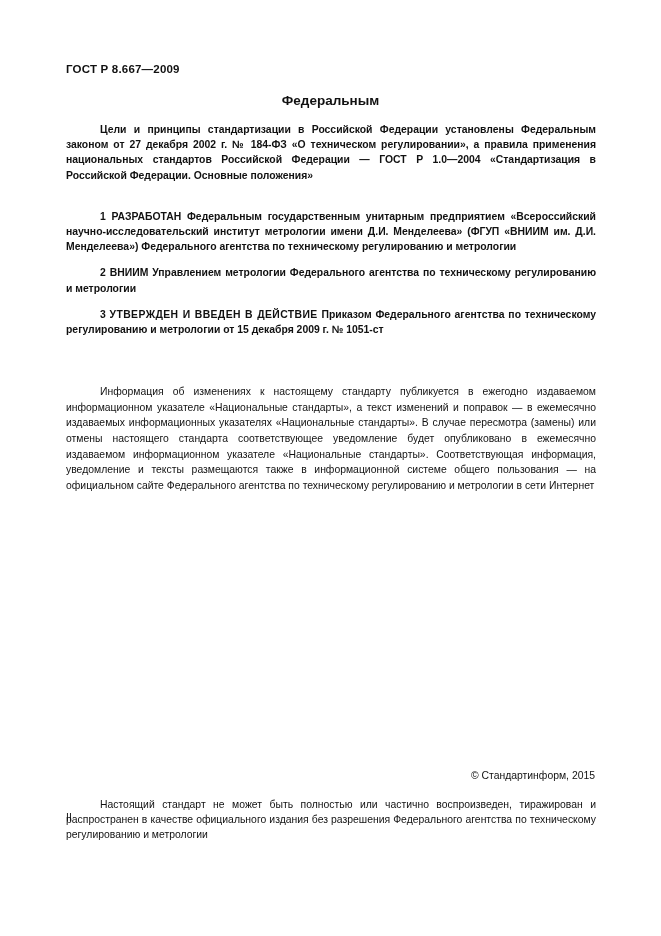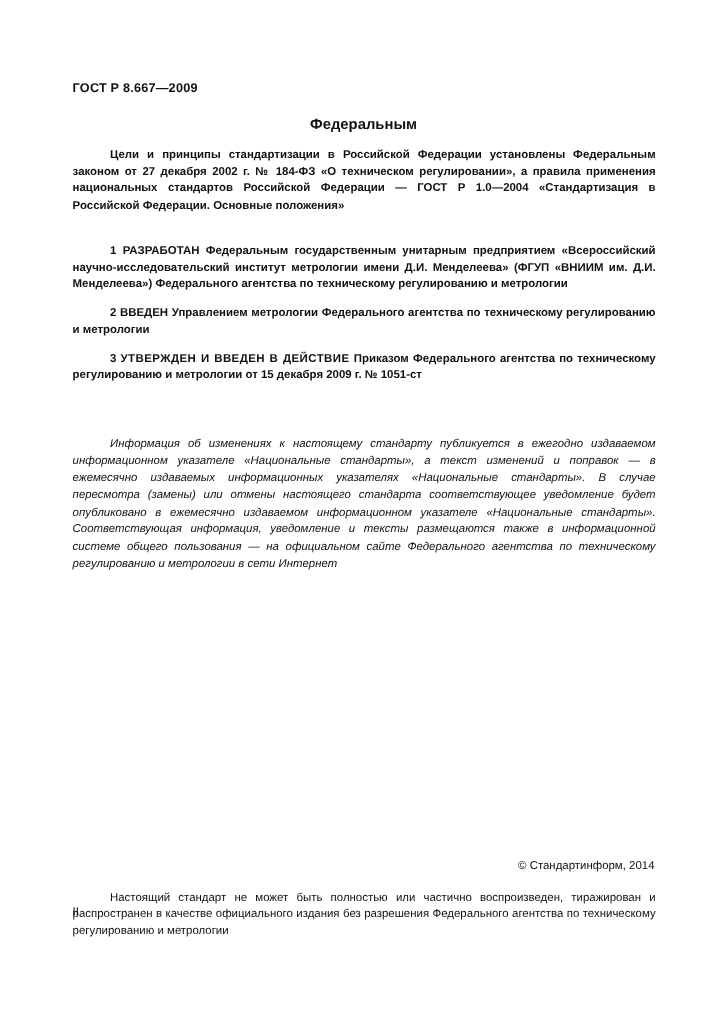--- a/index.html
+++ b/index.html
@@ -15,21 +15,20 @@
     color: #111111;
     overflow: hidden;
   }
   .page {
     position: absolute;
     left: 0; top: 0;
     width: 661px;
     height: 906px;
     box-sizing: border-box;
     padding: 0;
-    margin-top: 12px;
   }
   .doc-number {
     position: absolute;
     left: 66px;
     top: 63px;
     font-size: 11.5px;
     font-weight: bold;
     letter-spacing: 0.2px;
   }
   .doc-title {
@@ -61,21 +60,20 @@
     font-weight: bold;
     text-indent: 34px;
   }
   .gap-s { height: 11px; }
   .gap-m { height: 13px; }
   .gap-l { height: 36px; }
   .spread {
     letter-spacing: 0.4px;
   }
   .italic-block {
-    font-style: italic;
     font-size: 10.4px;
     line-height: 15.6px;
     text-align: justify;
     text-indent: 34px;
     margin: 0;
   }
   .copyright {
     position: absolute;
     left: 0;
     top: 770px;
@@ -118,37 +116,37 @@
 
     <div class="gap-m"></div>
 
     <p class="body-par">
       <span>1</span>&nbsp;<span>РАЗРАБОТАН</span>&nbsp;<span>Федеральным государственным унитарным предприятием «Всероссийский научно-исследовательский институт метрологии имени Д.И. Менделеева» (ФГУП «ВНИИМ им. Д.И. Менделеева») Федерального агентства по техническому регулированию и метрологии</span>
     </p>
 
     <div class="gap-s"></div>
 
     <p class="body-par">
-      <span>2</span>&nbsp;<span>ВВЕДЕН</span>&nbsp;<span>Управлением метрологии Федерального агентства по техническому регулированию и метрологии</span>
+      <span>2</span>&nbsp;<span>ВНИИМ</span>&nbsp;<span>Управлением метрологии Федерального агентства по техническому регулированию и метрологии</span>
     </p>
 
     <div class="gap-s"></div>
 
     <p class="body-par">
       <span>3</span>&nbsp;<span class="spread">УТВЕРЖДЕН И ВВЕДЕН В ДЕЙСТВИЕ</span>&nbsp;<span>Приказом Федерального агентства по техническому регулированию и метрологии от 15 декабря 2009 г. № 1051-ст</span>
     </p>
 
     <div class="gap-s"></div>
 
 
     <div class="gap-l"></div>
 
     <p class="italic-block">Информация об изменениях к настоящему стандарту публикуется в ежегодно издаваемом информационном указателе «Национальные стандарты», а текст изменений и поправок — в ежемесячно издаваемых информационных указателях «Национальные стандарты». В случае пересмотра (замены) или отмены настоящего стандарта соответствующее уведомление будет опубликовано в ежемесячно издаваемом информационном указателе «Национальные стандарты». Соответствующая информация, уведомление и тексты размещаются также в информационной системе общего пользования — на официальном сайте Федерального агентства по техническому регулированию и метрологии в сети Интернет</p>
 
   </div>
 
-  <div class="copyright">©  Стандартинформ, 2014</div>
+  <div class="copyright">©  Стандартинформ, 2015</div>
 
   <div class="footer-note">Настоящий стандарт не может быть полностью или частично воспроизведен, тиражирован и распространен в качестве официального издания без разрешения Федерального агентства по техническому регулированию и метрологии</div>
 
   <div class="page-num">II</div>
 
 </div>
 
 </body></html>

